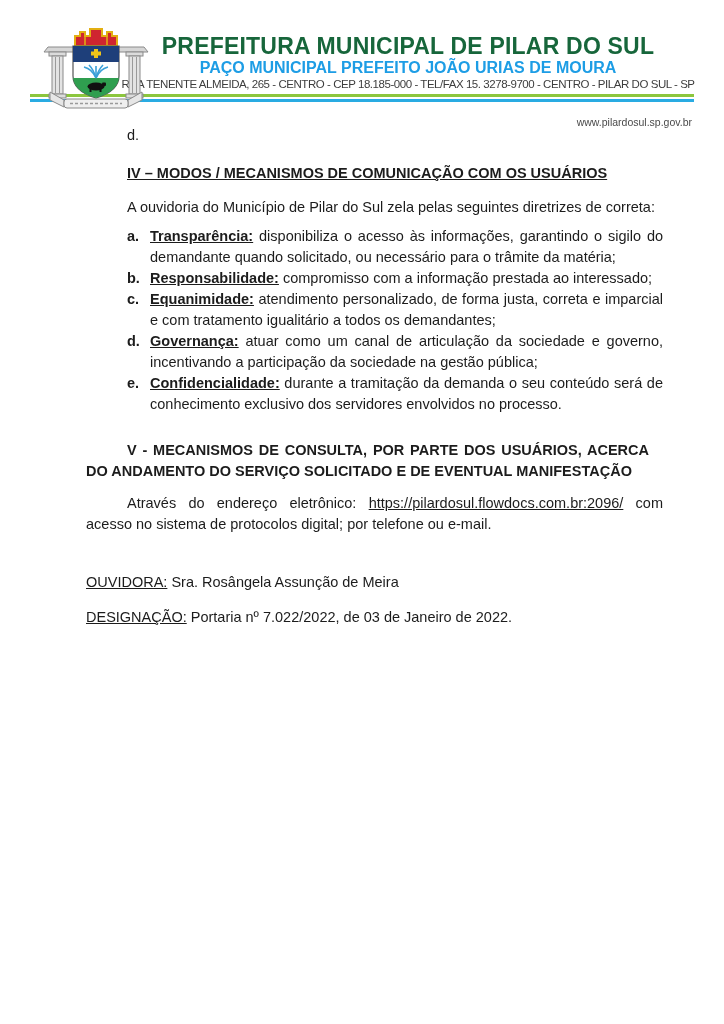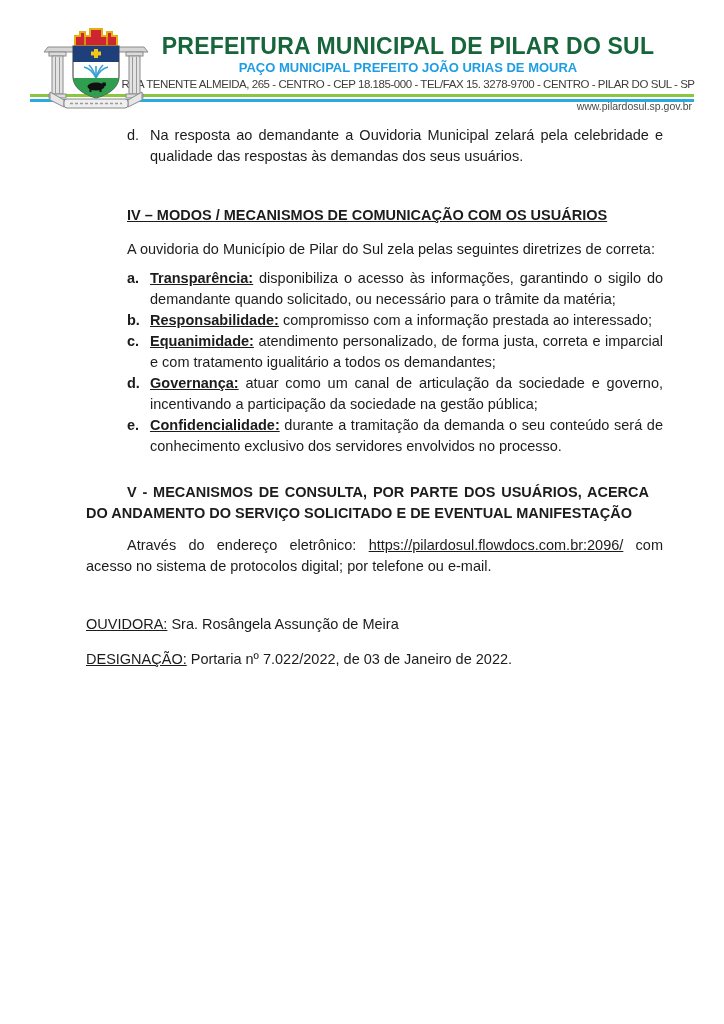--- a/index.html
+++ b/index.html
@@ -8,23 +8,23 @@
     font-family:"Liberation Sans",sans-serif;color:#1c1c1c;
   }
   
   .letterhead{position:absolute;top:0;left:0;width:724px;height:120px;}
   .stripe{position:absolute;left:30px;right:30px;height:3px;}
   .stripe-green{top:94px;}
   .stripe-blue{top:99px;}
   .logo{position:absolute;left:42px;top:26px;z-index:2;}
   .head-block{position:absolute;left:112px;top:33px;width:592px;text-align:center;z-index:1;}
   .head-title{font-size:23px;font-weight:700;letter-spacing:.2px;white-space:nowrap;line-height:26px;}
-  .head-subtitle{font-size:13px;font-weight:700;line-height:15px;margin-top:1px;}
+  .head-subtitle{font-size:16px;font-weight:700;line-height:15px;margin-top:1px;}
   .head-address{font-size:11.5px;letter-spacing:-.45px;color:#3d3d3d;line-height:13px;margin-top:3px;white-space:nowrap;}
-  .website{position:absolute;right:32px;top:100px;font-size:10.5px;color:#4a4a4a;}
+  .website{position:absolute;right:32px;top:116px;font-size:10.5px;color:#4a4a4a;}
   
   .content{position:absolute;left:86px;top:125px;width:577px;font-size:14.5px;line-height:21px;}
   .justify{text-align:justify;}
   .indent{text-indent:41px;}
   .li{position:relative;padding-left:64px;text-align:justify;}
   .li .marker{position:absolute;left:41px;top:0;}
   .li .marker.b{font-weight:700;}
   .intro-li{margin-bottom:38px;}
   .heading-iv{font-weight:700;text-indent:41px;margin:0 0 13px 0;text-decoration:underline;}
   .intro-para{margin:0 0 8px 0;}
@@ -109,21 +109,20 @@
       <div class="head-address">RUA TENENTE ALMEIDA, 265 - CENTRO - CEP 18.185-000 - TEL/FAX 15. 3278-9700 - CENTRO - PILAR DO SUL - SP</div>
     </div>
 
     <div class="website">www.pilardosul.sp.gov.br</div>
   </header>
 
   <main class="content">
 
     <div class="li intro-li">
       <span class="marker">d.</span>
-      <span>Na resposta ao demandante a Ouvidoria Municipal zelará pela celebridade e qualidade das respostas às demandas dos seus usuários.</span>
     </div>
 
     <h2 class="heading-iv" style="font-size:14.5px">IV – MODOS / MECANISMOS DE COMUNICAÇÃO COM OS USUÁRIOS</h2>
 
     <p class="justify indent intro-para"><span>A ouvidoria do Município de Pilar do Sul zela pelas seguintes diretrizes de correta:</span></p>
 
     <div class="dir-list">
       <div class="li">
         <span class="marker b">a.</span>
         <b>Transparência:</b>

